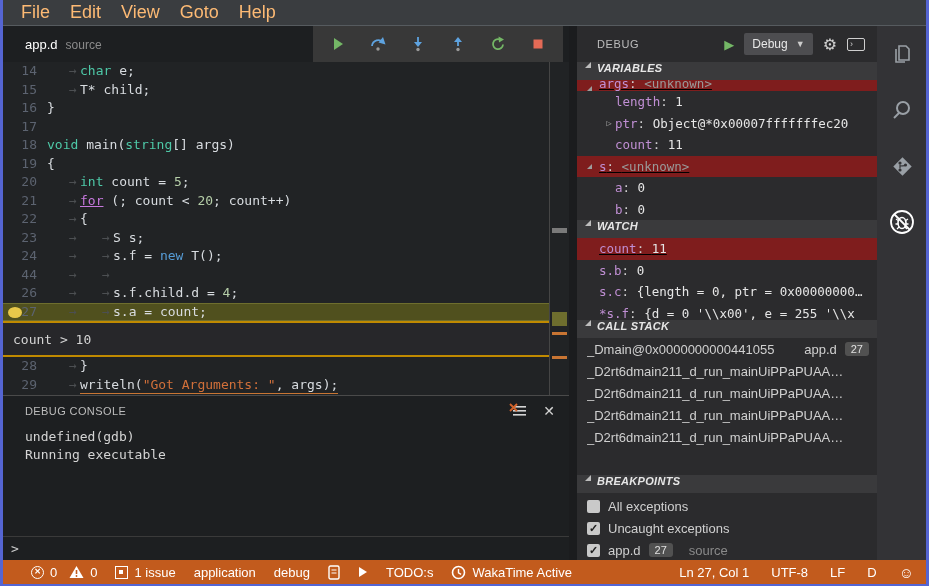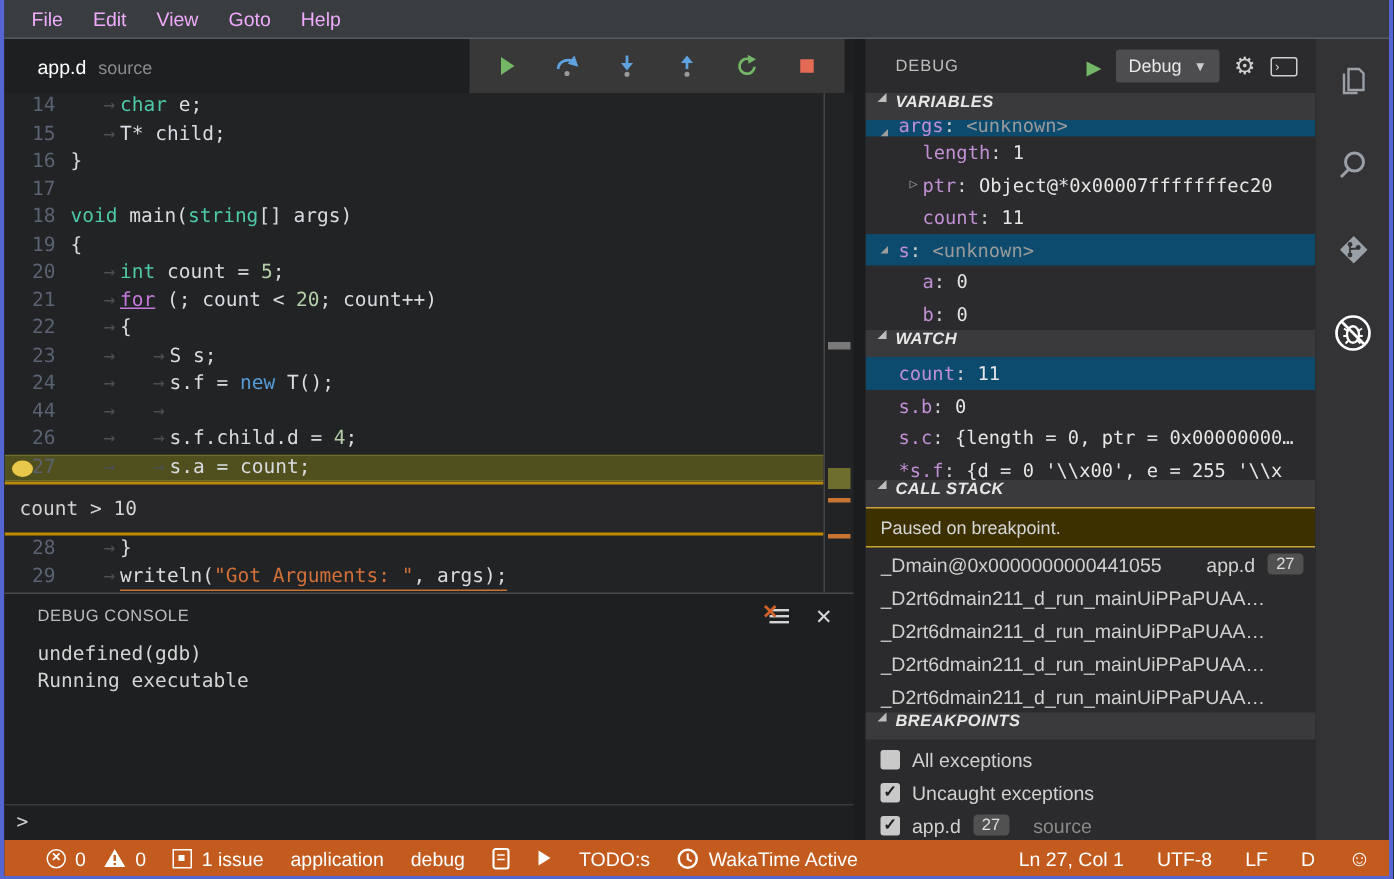--- a/index.html
+++ b/index.html
@@ -3,21 +3,21 @@
 <meta charset="utf-8">
 <style>
   * { margin:0; padding:0; box-sizing:border-box; }
   html,body { background:#101010; }
   body { font-family:"Liberation Sans", sans-serif; }
   .window { width:929px; height:586px; background:#5565d2; padding:0 3px 2px 3px; position:relative; overflow:hidden; }
   .inner { width:923px; height:584px; display:flex; flex-direction:column; background:#212325; }
 
   
   .menubar { height:26px; background:#3a3d40; border-bottom:1px solid #565b5f; display:flex; align-items:center; padding-left:8px; gap:0; flex:none; }
-  .menu-item { color:#f0abfc; font-size:13px; padding:0 10px; cursor:default; }
+  .menu-item { color:#fdba74; font-size:18px; padding:0 10px; cursor:default; }
 
   
   .main { flex:1; display:flex; min-height:0; }
   .editor-group { width:566px; flex:none; display:flex; flex-direction:column; background:#212325; }
   .splitter { width:8px; flex:none; background:#1b1c1e; }
   .side-panel { width:300px; flex:none; background:#2b2b2d; display:flex; flex-direction:column; overflow:hidden; }
   .activity-bar { width:49px; flex:none; background:#333336; display:flex; flex-direction:column; align-items:center; padding-top:14px; gap:28px; }
 
   
   .tabbar { height:36px; flex:none; background:#1d1f21; display:flex; align-items:center; position:relative; }
@@ -59,21 +59,21 @@
   .sp-dropdown .caret { font-size:9px; color:#cccccc; }
   .gear { color:#cfcfcf; font-size:16px; cursor:pointer; }
   .term-icon { width:18px; height:13px; border:1px solid #cfcfcf; border-radius:2px; color:#cfcfcf; font-size:9px; line-height:11px; padding-left:2px; cursor:pointer; }
 
   .section-header { height:18px; flex:none; background:#3a3a3c; display:flex; padding-left:8px; gap:6px;font-style:italic; }
   .section-title { color:#e6e6e6; font-size:11px; font-weight:bold; letter-spacing:0.3px; }
   .tri { width:0; height:0; border-bottom:6px solid #bdbdbd; border-left:6px solid transparent; }
 
   .rows { flex:none; overflow:hidden; font-family:"DejaVu Sans Mono", monospace; }
   .var-row { height:21.5px; display:flex; align-items:center; font-size:12.5px; white-space:pre; overflow:hidden; }
-  .var-row.sel { background:#0c4a6e; }
+  .var-row.sel { background:#7f1d1d;text-decoration:underline; }
   .var-row.clip { height:11px; align-items:flex-end; }
   .var-row.clip2 { height:17.5px; align-items:flex-start; padding-top:3px; }
   .vexp { width:12px; flex:none; color:#9d9d9d; font-size:9px; text-align:center; }
   .vtri { flex:none; width:0; height:0; border-bottom:5px solid #9d9d9d; border-left:5px solid transparent; margin-right:7px; }
   .vname { color:#c08fd4; }
   .vpunct { color:#d0d0d0; }
   .vval { color:#e6e6e6; }
   .vval.muted { color:#9a9a9a; }
 
   .cs-banner { height:27px; flex:none; background:#3c3000; border-top:1px solid #c9a43a; border-bottom:1px solid #c9a43a; color:#d6d6d6; font-size:12px; display:flex; align-items:center; padding-left:10px; }
@@ -249,21 +249,20 @@
             <div class="var-row" style="padding-left:10px"><span class="vexp"></span><span class="vname">s.b</span><span class="vpunct">: </span><span class="vval">0</span></div>
             <div class="var-row" style="padding-left:10px"><span class="vexp"></span><span class="vname">s.c</span><span class="vpunct">: </span><span class="vval">{length = 0, ptr = 0x00000000…</span></div>
             <div class="var-row clip2" style="padding-left:10px"><span class="vexp"></span><span class="vname">*s.f</span><span class="vpunct">: </span><span class="vval">{d = 0 '\\x00', e = 255 '\\x</span></div>
           </div>
 
         <div class="section-header">
           <span class="tri"></span>
           <span class="section-title">CALL STACK</span>
         </div>
         <div class="rows" style="height:137px; font-family:'Liberation Sans',sans-serif;">
-          <div class="cs-banner">Paused on breakpoint.</div>
           <div>
               <div class="cs-row">
                 <span class="cs-label">_Dmain@0x0000000000441055</span>
                 <span class="cs-right">
                   <span>app.d</span>
                   <span class="badge">27</span>
                 </span>
               </div>
               <div class="cs-row">
                 <span class="cs-label">_D2rt6dmain211_d_run_mainUiPPaPUAA…</span>

